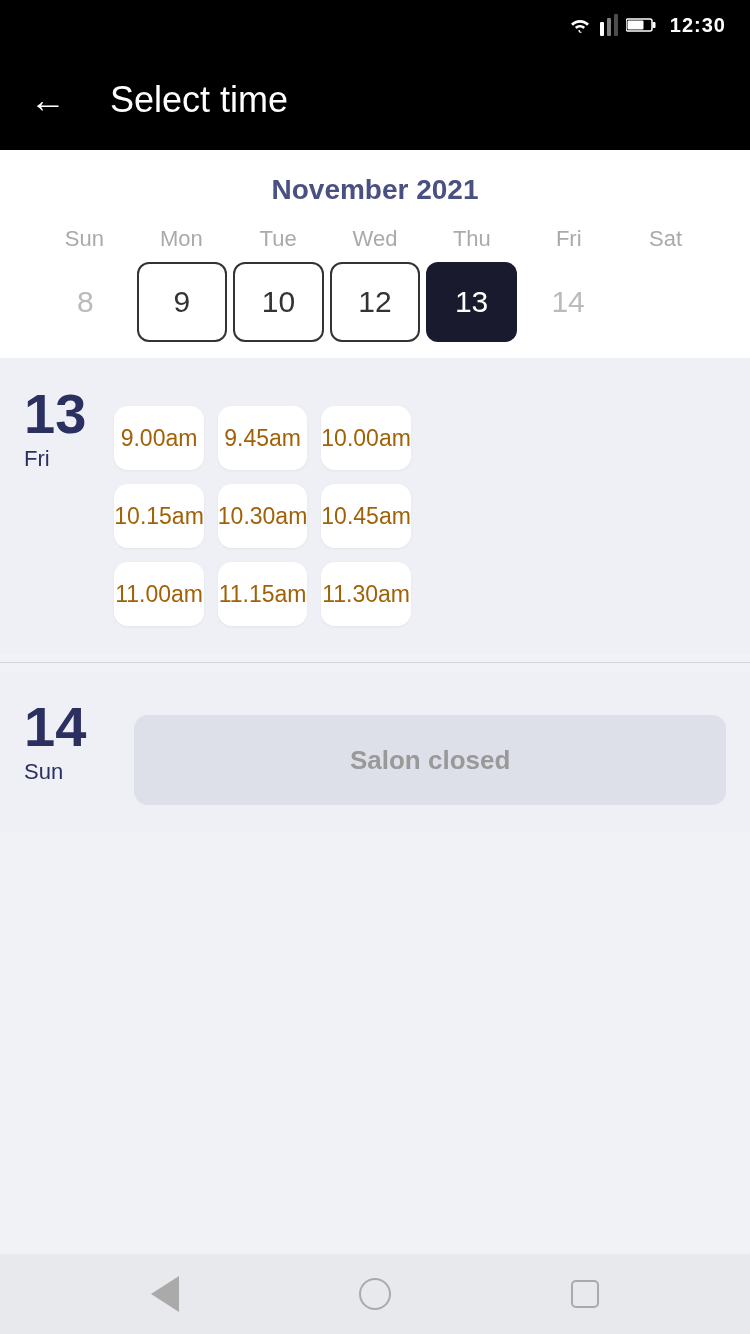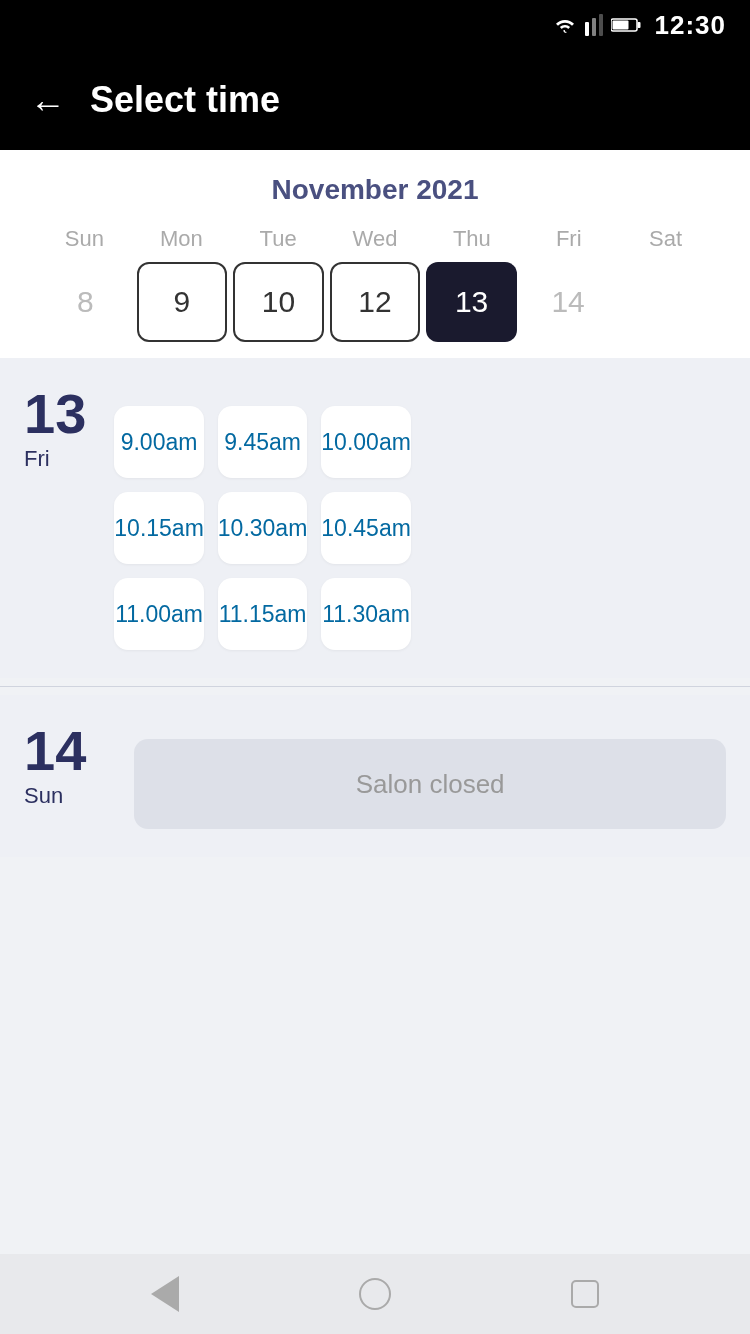--- a/index.html
+++ b/index.html
@@ -22,21 +22,21 @@
       padding: 0 24px;
       gap: 10px;
     }
     .status-icons {
       display: flex;
       align-items: center;
       gap: 8px;
     }
     .status-time {
       color: #fff;
-      font-size: 26px;
+      font-size: 20px;
       font-weight: 600;
       letter-spacing: 1px;
       margin-left: 6px;
     }
     .wifi-icon, .signal-icon, .battery-icon {
       fill: white;
     }
 
     
     .header {
@@ -48,21 +48,22 @@
       gap: 24px;
     }
     .back-arrow {
       color: #fff;
       font-size: 36px;
       cursor: pointer;
     }
     .header-title {
       color: #fff;
       font-size: 36px;
-      font-weight: 700;
+      font-weight: 400;
+      margin-left: 20px;
     }
 
     
     .calendar-section {
       background: #fff;
       padding: 24px 36px 16px;
     }
     .month-label {
       text-align: center;
       font-size: 28px;
@@ -153,26 +154,26 @@
     }
     .time-grid {
       display: grid;
       grid-template-columns: repeat(3, 1fr);
       gap: 14px;
       margin-top: 20px;
     }
     .time-slot {
       background: #fff;
       border-radius: 14px;
-      height: 72px;
+      height: 64px;
       display: flex;
       align-items: center;
       justify-content: center;
       font-size: 23px;
-      color: #0369a1;
+      color: #a16207;
       font-weight: 400;
       cursor: pointer;
       box-shadow: 0 1px 3px rgba(0,0,0,0.05);
     }
 
     
     .divider {
       height: 1px;
       background: #d0d4de;
       margin: 8px 0;
@@ -187,20 +188,21 @@
       background: #dde0e8;
       border-radius: 14px;
       height: 90px;
       display: flex;
       align-items: center;
       justify-content: center;
       font-size: 26px;
       color: #999;
       margin-top: 16px;
       margin-left: 100px;
+      font-weight: bold;
     }
 
     
     .bottom-nav {
       background: #e8e9ec;
       height: 80px;
       display: flex;
       align-items: center;
       justify-content: space-around;
       padding: 0 60px;

